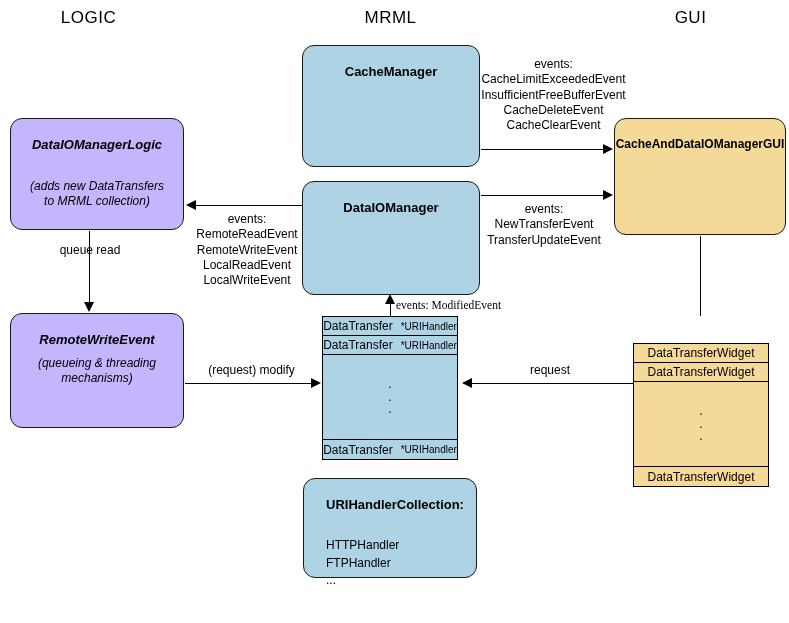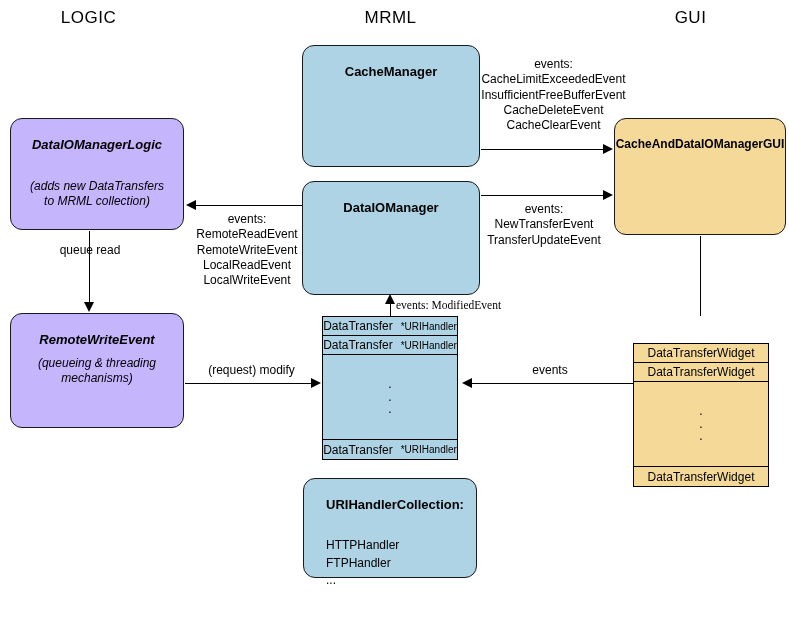--- a/index.html
+++ b/index.html
@@ -278,21 +278,21 @@
   <div class="edge-label" style="left:22px; top:243px; width:136px; text-align:center;">
     <div>queue read</div>
   </div>
 
   <div class="line-h" style="left:185px; top:383px; width:127px;"></div>
   <div class="arrow right" style="left:311px; top:378px;"></div>
   <div class="edge-label" style="left:189px; top:363px; width:125px;">(request) modify</div>
 
   <div class="line-h" style="left:472px; top:383px; width:161px;"></div>
   <div class="arrow left" style="left:462px; top:378px;"></div>
-  <div class="edge-label" style="left:500px; top:363px; width:100px;">events</div>
+  <div class="edge-label" style="left:500px; top:363px; width:100px;">request</div>
 
   <div class="line-v" style="left:390px; top:303px; width:0; height:14px;"></div>
   <div class="arrow up" style="left:385px; top:294px;"></div>
   <div class="edge-label small" style="left:396px; top:298px; width:190px; text-align:left;font-family:Liberation Serif, serif;">events: ModifiedEvent</div>
 
   <div class="line-v" style="left:700px; top:236px; width:0; height:80px;"></div>
 
 </div>
 
 </body></html>

